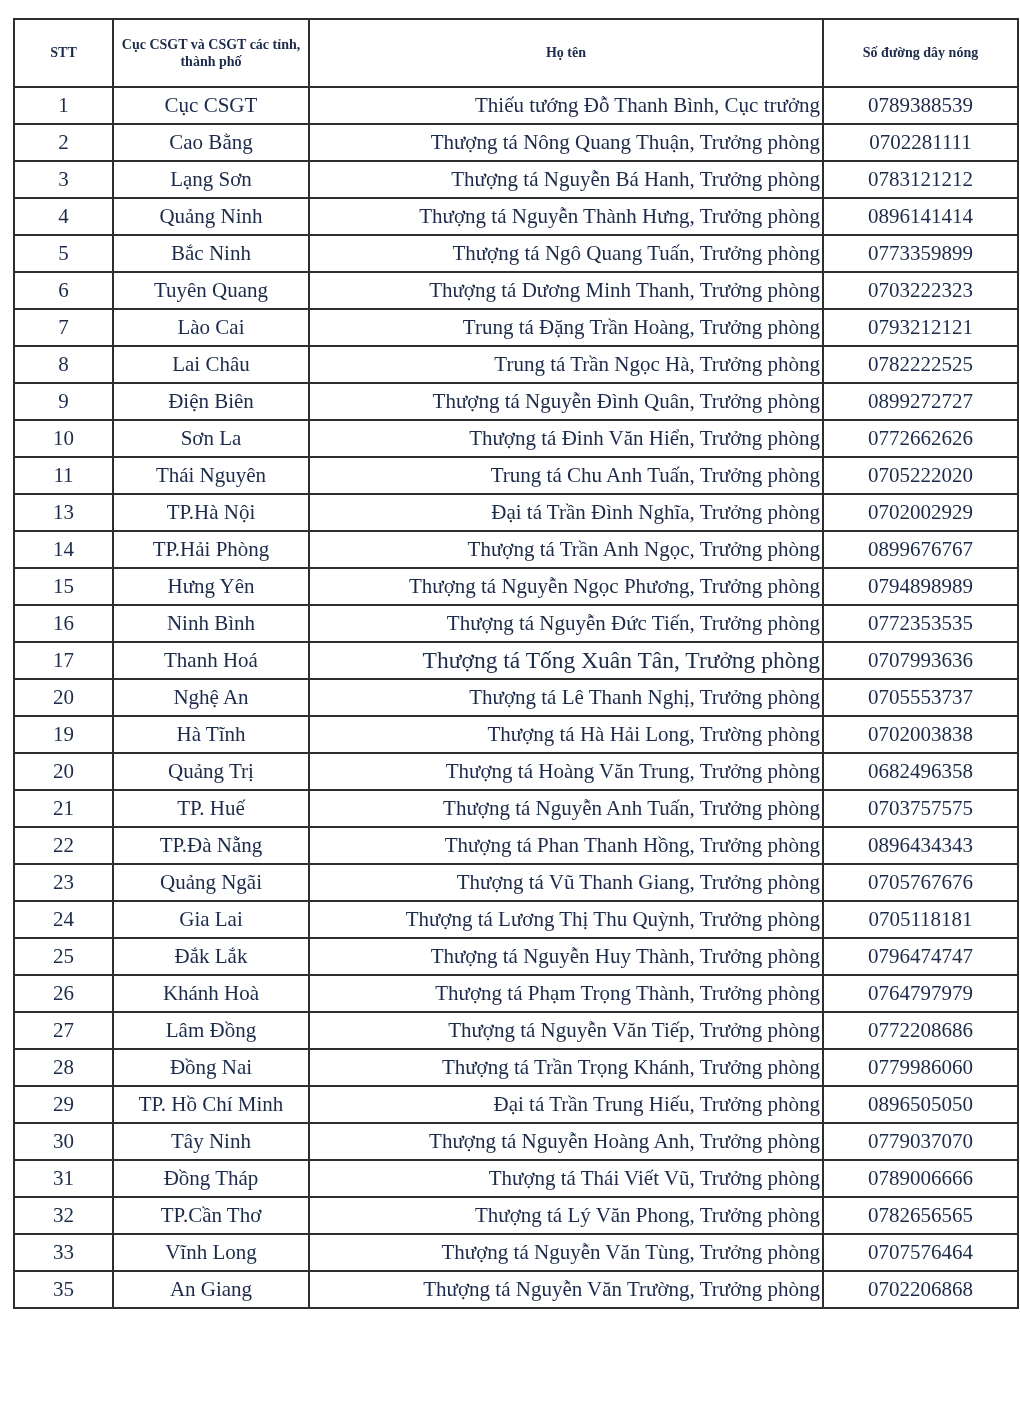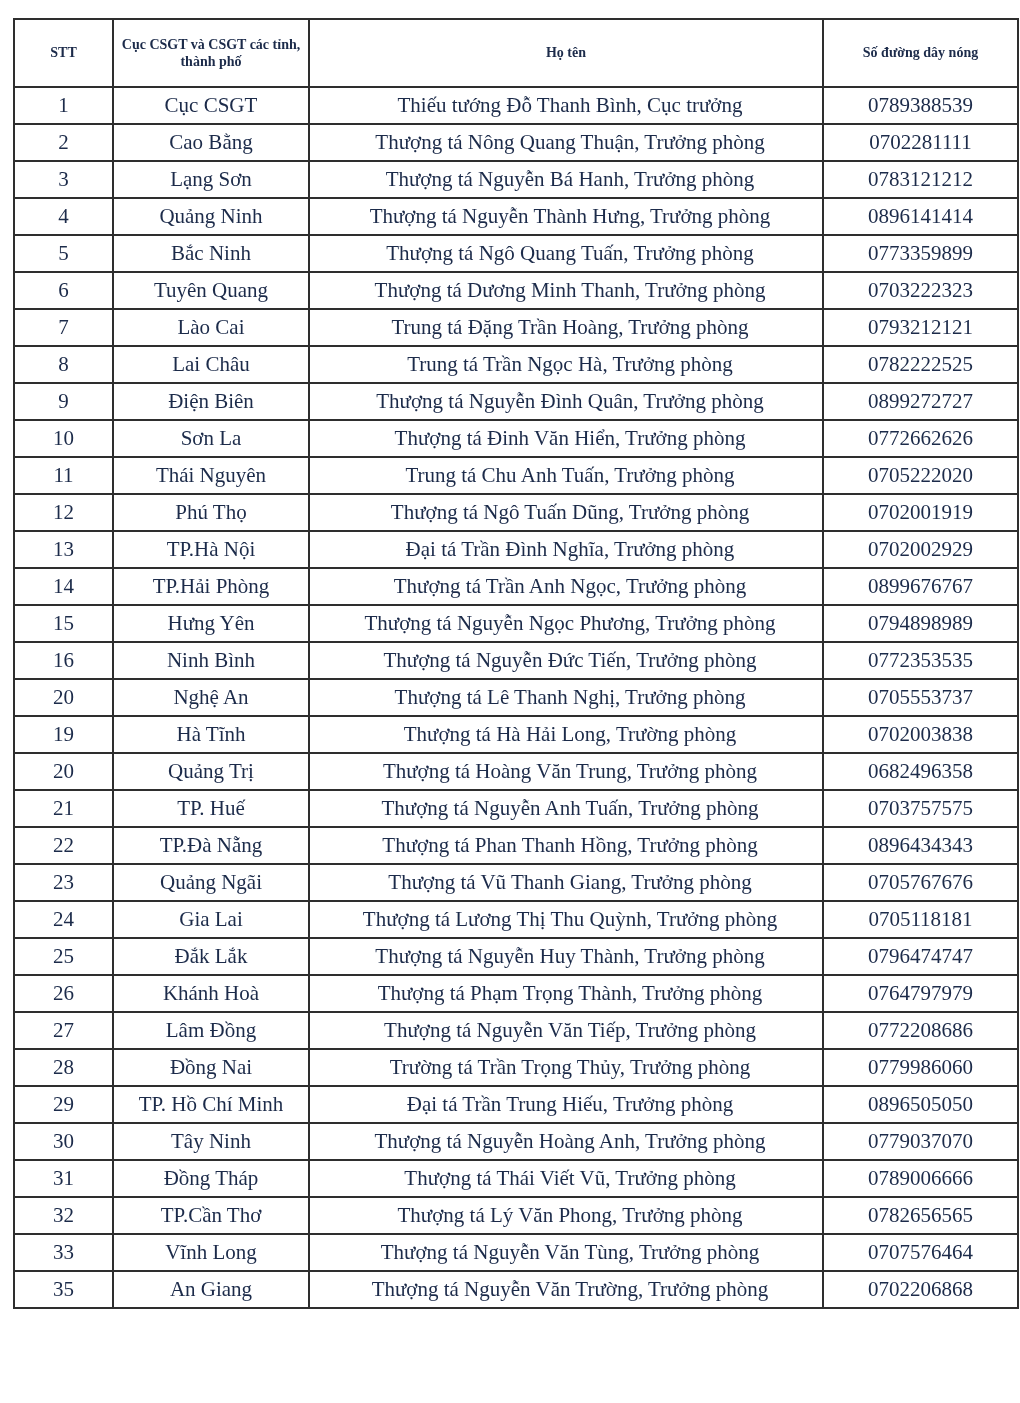--- a/index.html
+++ b/index.html
@@ -42,21 +42,21 @@
   }
   table.hotline td {
     font-size: 21px;
     height: 33px;
     text-align: center;
     vertical-align: middle;
     white-space: nowrap;
     padding: 1px 2px;
   }
   table.hotline td.cell-name {
-    text-align: center;
+    text-align: right;
     padding-left: 10px;
   }
   table.hotline td.cell-name.name-large {
     font-size: 23.5px;
   }
   col.c-stt   { width: 99px;  }
   col.c-unit  { width: 196px; }
   col.c-name  { width: 514px; }
   col.c-phone { width: 195px; }
 </style>
@@ -140,26 +140,20 @@
           <td class="cell-name">Thượng tá Đinh Văn Hiển, Trưởng phòng</td>
           <td class="cell-hotline">0772662626</td>
         </tr>
         <tr>
           <td class="cell-stt">11</td>
           <td class="cell-unit">Thái Nguyên</td>
           <td class="cell-name">Trung tá Chu Anh Tuấn, Trưởng phòng</td>
           <td class="cell-hotline">0705222020</td>
         </tr>
         <tr>
-          <td class="cell-stt">12</td>
-          <td class="cell-unit">Phú Thọ</td>
-          <td class="cell-name">Thượng tá Ngô Tuấn Dũng, Trưởng phòng</td>
-          <td class="cell-hotline">0702001919</td>
-        </tr>
-        <tr>
           <td class="cell-stt">13</td>
           <td class="cell-unit">TP.Hà Nội</td>
           <td class="cell-name">Đại tá Trần Đình Nghĩa, Trưởng phòng</td>
           <td class="cell-hotline">0702002929</td>
         </tr>
         <tr>
           <td class="cell-stt">14</td>
           <td class="cell-unit">TP.Hải Phòng</td>
           <td class="cell-name">Thượng tá Trần Anh Ngọc, Trưởng phòng</td>
           <td class="cell-hotline">0899676767</td>
@@ -170,20 +164,26 @@
           <td class="cell-name">Thượng tá Nguyễn Ngọc Phương, Trưởng phòng</td>
           <td class="cell-hotline">0794898989</td>
         </tr>
         <tr>
           <td class="cell-stt">16</td>
           <td class="cell-unit">Ninh Bình</td>
           <td class="cell-name">Thượng tá Nguyễn Đức Tiến, Trưởng phòng</td>
           <td class="cell-hotline">0772353535</td>
         </tr>
         <tr>
+          <td class="cell-stt">17</td>
+          <td class="cell-unit">Thanh Hoá</td>
+          <td class="cell-name name-large">Thượng tá Tống Xuân Tân, Trưởng phòng</td>
+          <td class="cell-hotline">0707993636</td>
+        </tr>
+        <tr>
           <td class="cell-stt">20</td>
           <td class="cell-unit">Nghệ An</td>
           <td class="cell-name">Thượng tá Lê Thanh Nghị, Trưởng phòng</td>
           <td class="cell-hotline">0705553737</td>
         </tr>
         <tr>
           <td class="cell-stt">19</td>
           <td class="cell-unit">Hà Tĩnh</td>
           <td class="cell-name">Thượng tá Hà Hải Long, Trường phòng</td>
           <td class="cell-hotline">0702003838</td>
@@ -232,21 +232,21 @@
         </tr>
         <tr>
           <td class="cell-stt">27</td>
           <td class="cell-unit">Lâm Đồng</td>
           <td class="cell-name">Thượng tá Nguyễn Văn Tiếp, Trưởng phòng</td>
           <td class="cell-hotline">0772208686</td>
         </tr>
         <tr>
           <td class="cell-stt">28</td>
           <td class="cell-unit">Đồng Nai</td>
-          <td class="cell-name">Trường tá Trần Trọng Thủy, Trưởng phòng</td>
+          <td class="cell-name">Thượng tá Trần Trọng Khánh, Trưởng phòng</td>
           <td class="cell-hotline">0779986060</td>
         </tr>
         <tr>
           <td class="cell-stt">29</td>
           <td class="cell-unit">TP. Hồ Chí Minh</td>
           <td class="cell-name">Đại tá Trần Trung Hiếu, Trưởng phòng</td>
           <td class="cell-hotline">0896505050</td>
         </tr>
         <tr>
           <td class="cell-stt">30</td>

